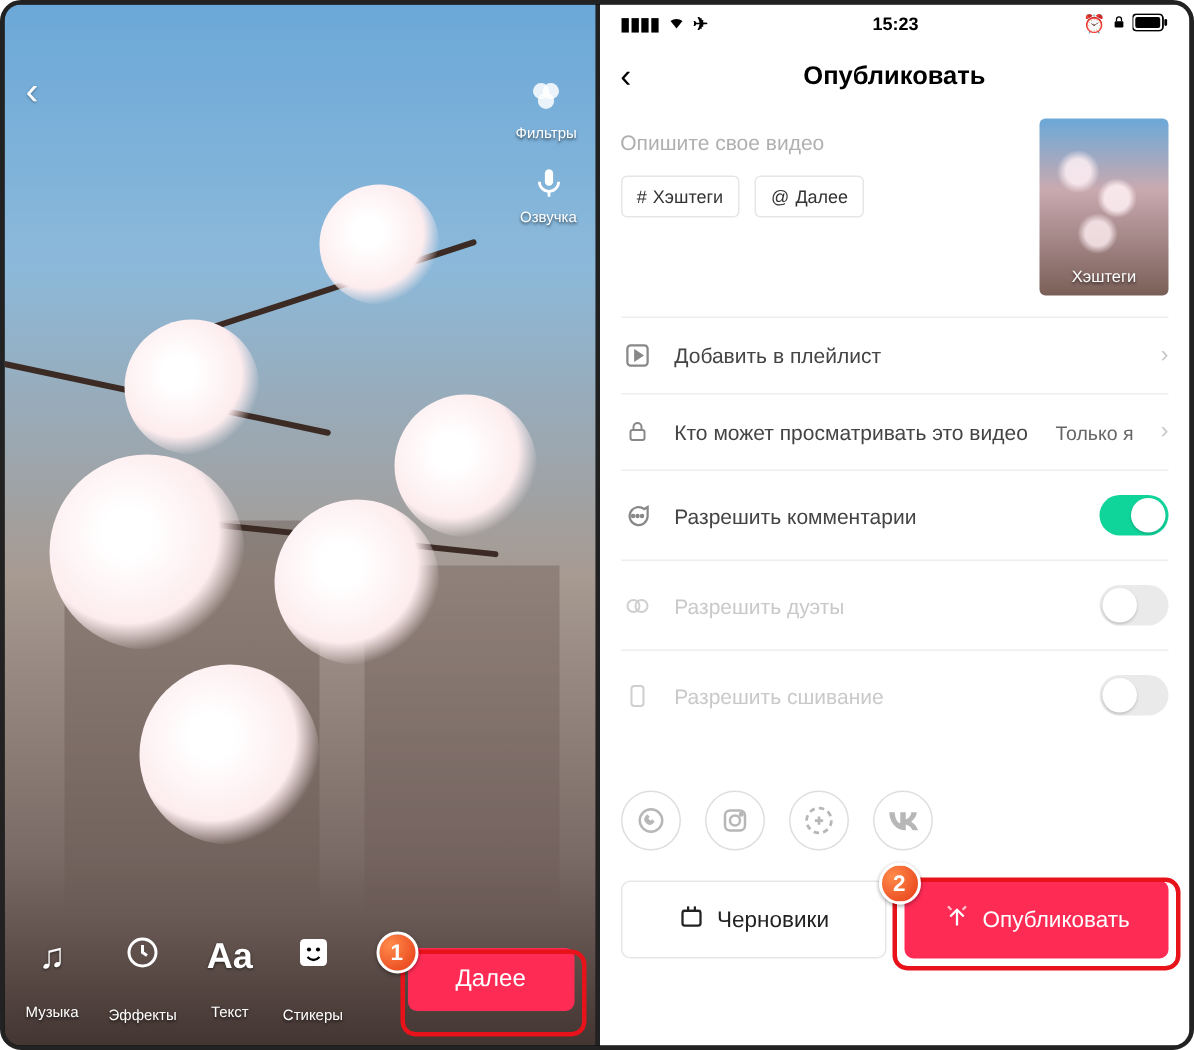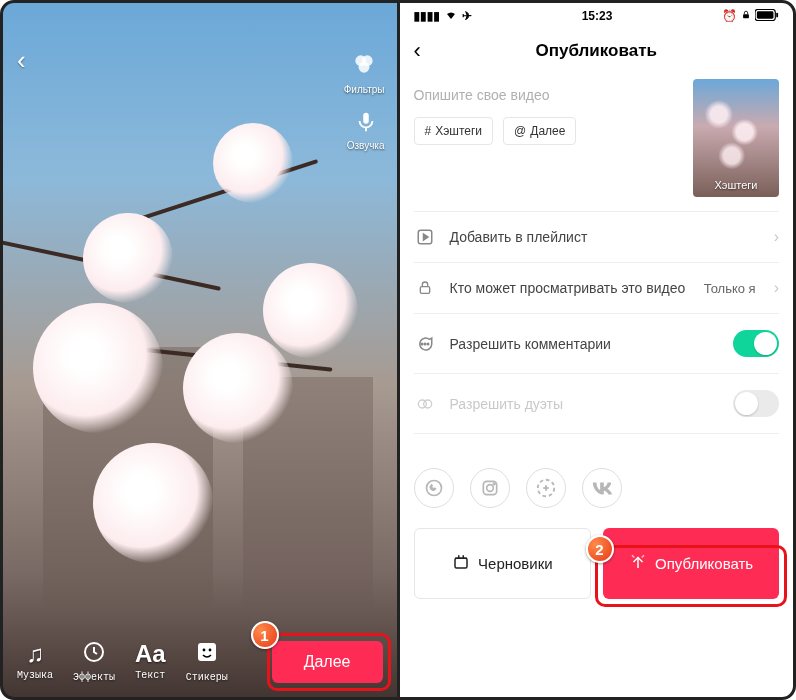--- a/index.html
+++ b/index.html
@@ -68,21 +68,21 @@
     gap: 20px;
   }
   .tool {
     display: flex;
     flex-direction: column;
     align-items: center;
     color: #fff;
     text-shadow: 0 1px 2px rgba(0,0,0,.6);
   }
   .tool .ic { font-size: 24px; line-height: 1; }
-  .tool .tl { font-size: 10px; margin-top: 4px; font-family: Liberation Mono, monospace; }
+  .tool .tl { font-size: 10px; margin-top: 20px; }
   .next-wrap {
     margin-left: auto;
     position: relative;
   }
   .next-btn {
     background: #fe2c55;
     color: #fff;
     border: none;
     border-radius: 6px;
     padding: 12px 32px;
@@ -242,21 +242,21 @@
     border:1.5px solid #dedede;
     display:flex;align-items:center;justify-content:center;
     color:#b7b7b7; font-size:18px;
   }
   .btnrow{
     display:flex; gap:12px; padding: 6px 14px 18px 14px;
     position: relative;
   }
   .btn-drafts{
     flex:1; border:1px solid #e6e6e6; background:#fff;
-    border-radius:6px; padding:24px 0;
+    border-radius:6px; padding:14px 0;
     font-size:15px; font-weight:500;
     display:flex; align-items:center; justify-content:center; gap:8px;
     color:#222;
   }
   .btn-publish{
     flex:1; border:none; background:#fe2c55; color:#fff;
     border-radius:6px; padding:14px 0;
     font-size:15px; font-weight:500;
     display:flex; align-items:center; justify-content:center; gap:8px;
   }
@@ -446,20 +446,29 @@
         <svg width="20" height="16" viewBox="0 0 24 24" fill="none" stroke="#cfcfcf" stroke-width="2">
             <circle cx="8" cy="12" r="6"></circle>
             <circle cx="16" cy="12" r="6"></circle>
           </svg>
       </span>
       <span class="rlabel">Разрешить дуэты</span>
       <div class="toggle off"></div>
     </div>
     <div class="sep"></div>
 
+    <div class="row disabled">
+      <span class="ricon">
+        <svg width="16" height="18" viewBox="0 0 24 24" fill="none" stroke="#cfcfcf" stroke-width="2">
+            <rect x="6" y="2" width="12" height="20" rx="3"></rect>
+          </svg>
+      </span>
+      <span class="rlabel">Разрешить сшивание</span>
+      <div class="toggle off"></div>
+    </div>
 
     <div style="height:26px"></div>
 
     <div class="sharerow">
       <div class="shcircle">
         <svg width="20" height="20" viewBox="0 0 24 24" fill="none" stroke="#b7b7b7" stroke-width="2">
             <circle cx="12" cy="12" r="9"></circle>
             <path d="M8 14c2 2 4 2 6 0l1-1-2-2-1 1c-1 0-2-1-2-2l1-1-2-2-1 1c-2 2-2 4 0 6z" fill="#b7b7b7" stroke="none"></path>
           </svg>
       </div>

